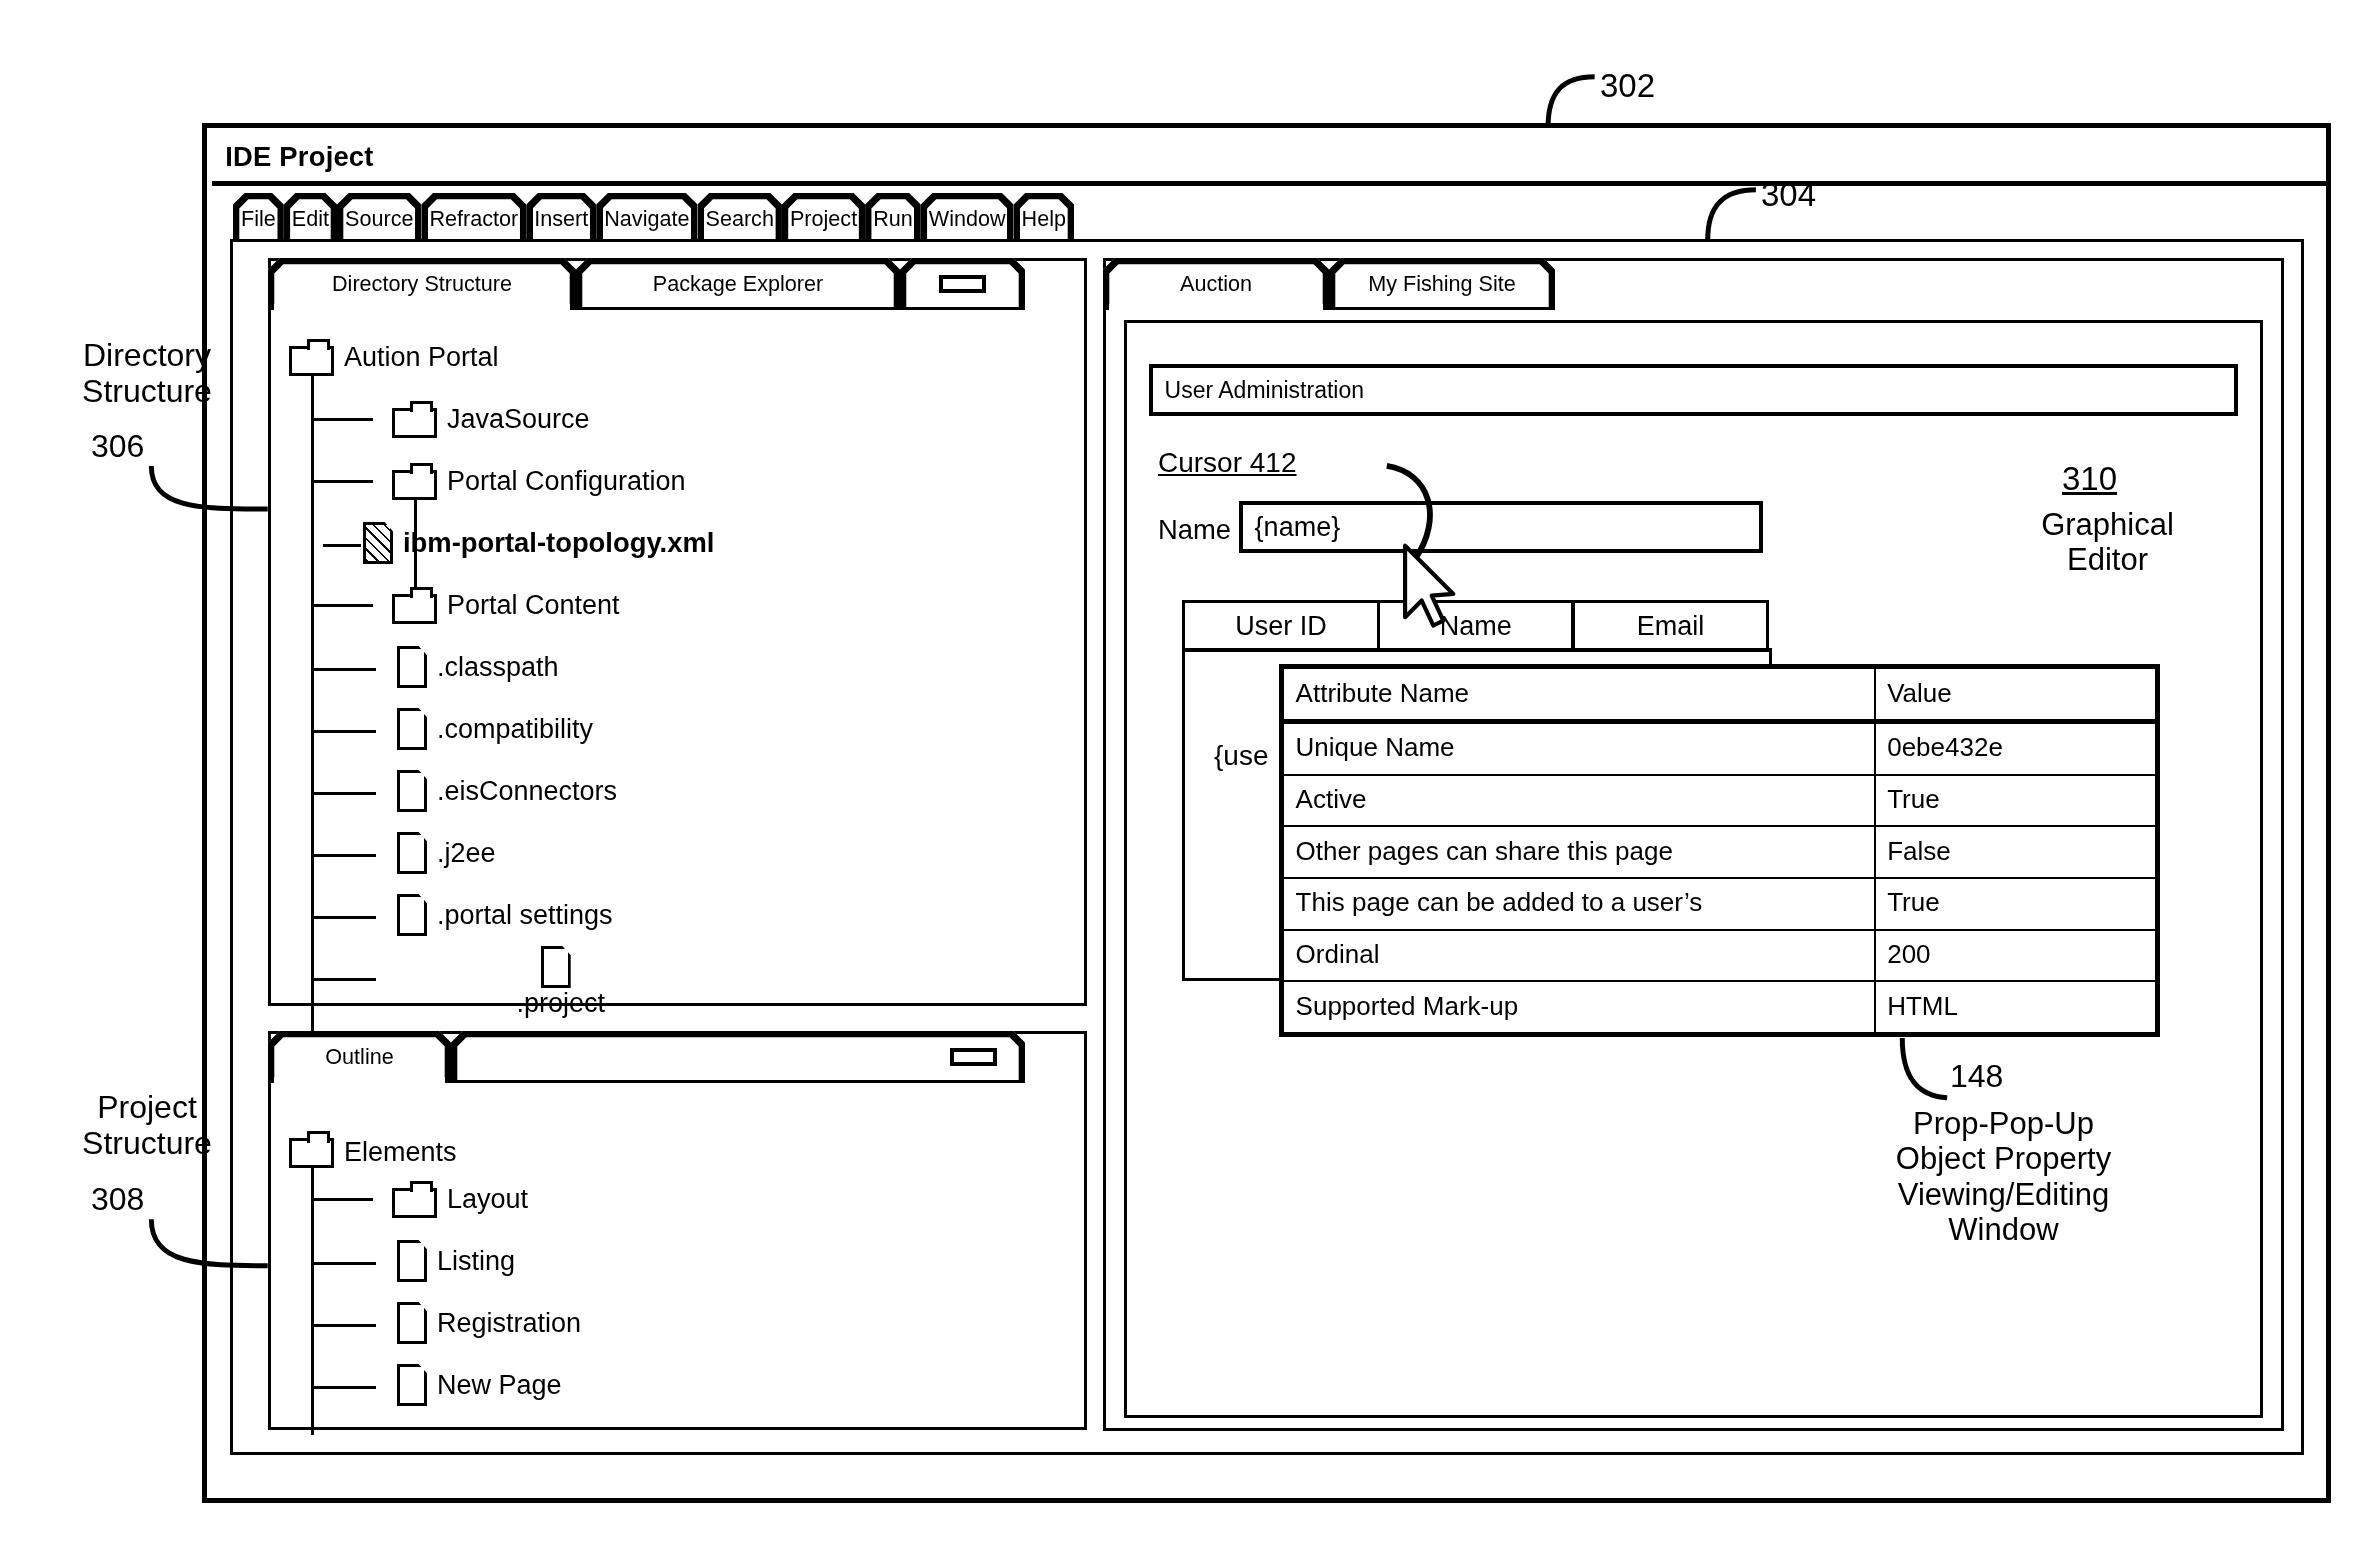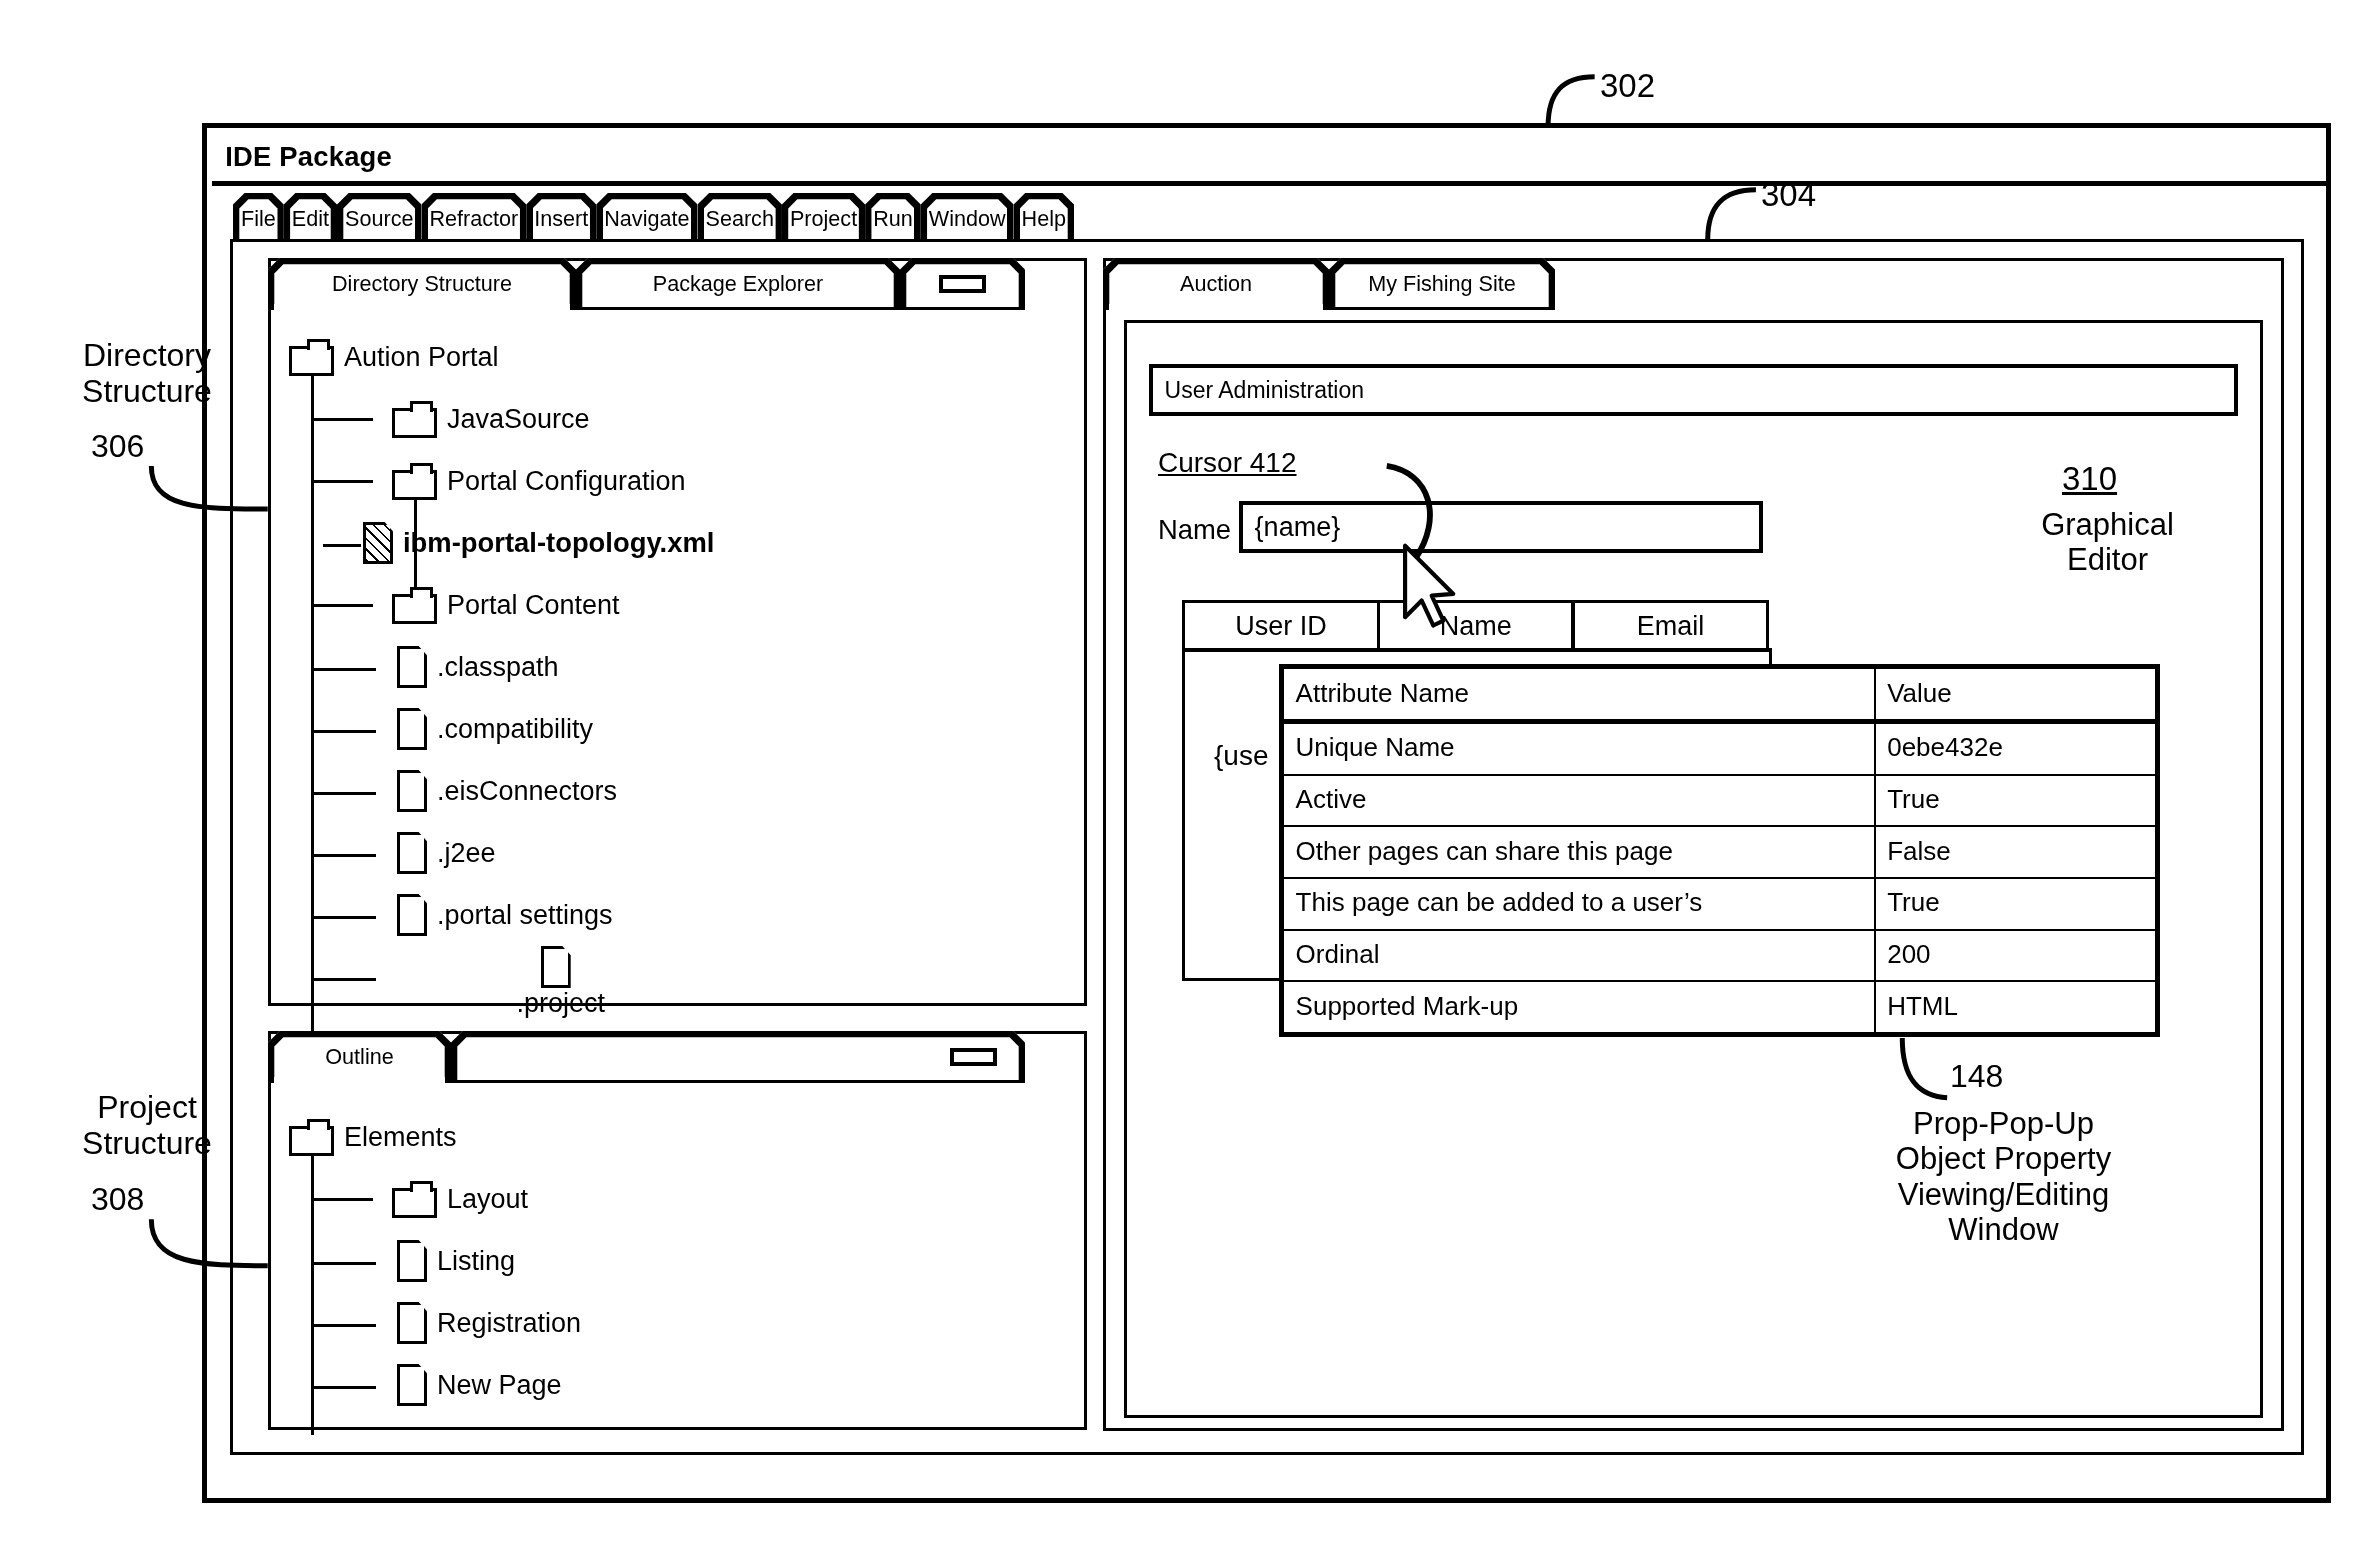--- a/index.html
+++ b/index.html
@@ -149,21 +149,21 @@
   #anno-304{position:absolute;left:1761px;top:176px;font-size:33px;}
 
   svg.overlay{position:absolute;left:0;top:0;width:2377px;height:1547px;pointer-events:none;}
   svg.overlay.over{z-index:30;}
 </style>
 </head>
 <body>
 
 <div class="frame" id="outer-window">
   <div id="title-bar">
-    <div id="title-text">IDE Package</div>
+    <div id="title-text">IDE Project</div>
   </div>
 </div>
 
 <div id="anno-302">302</div>
 
 <div class="tabrow" id="menu-tabs">
   <div class="tab active">
       <span>File</span>
     </div>
   <div class="tab">
@@ -321,21 +321,21 @@
       <span>Outline</span>
     </div>
   <div class="tab" style="width:574px;justify-content:flex-end;padding-right:25px;">
     <span style="display:inline-block;width:47px;height:18.3px;border:4.2px solid #000;box-sizing:border-box;"></span>
   </div>
 </div>
 
 <div class="tree" id="outline-tree">
   <div class="vline" style="left:21.6px;top:38px;height:291px;"></div>
 
-  <div class="trow" style="margin-left:0px;">
+  <div class="trow" style="margin-left:0px;align-items:flex-end;">
     <span class="folder">
         <span class="body"></span>
         <span class="tab-top"></span>
       </span>
     <span class="tlabel">Elements</span>
   </div>
 
   <div class="trow" style="margin-left:103px;">
     <div class="hline" style="left:-81px;top:30px;width:62px;"></div>
     <span class="folder">

